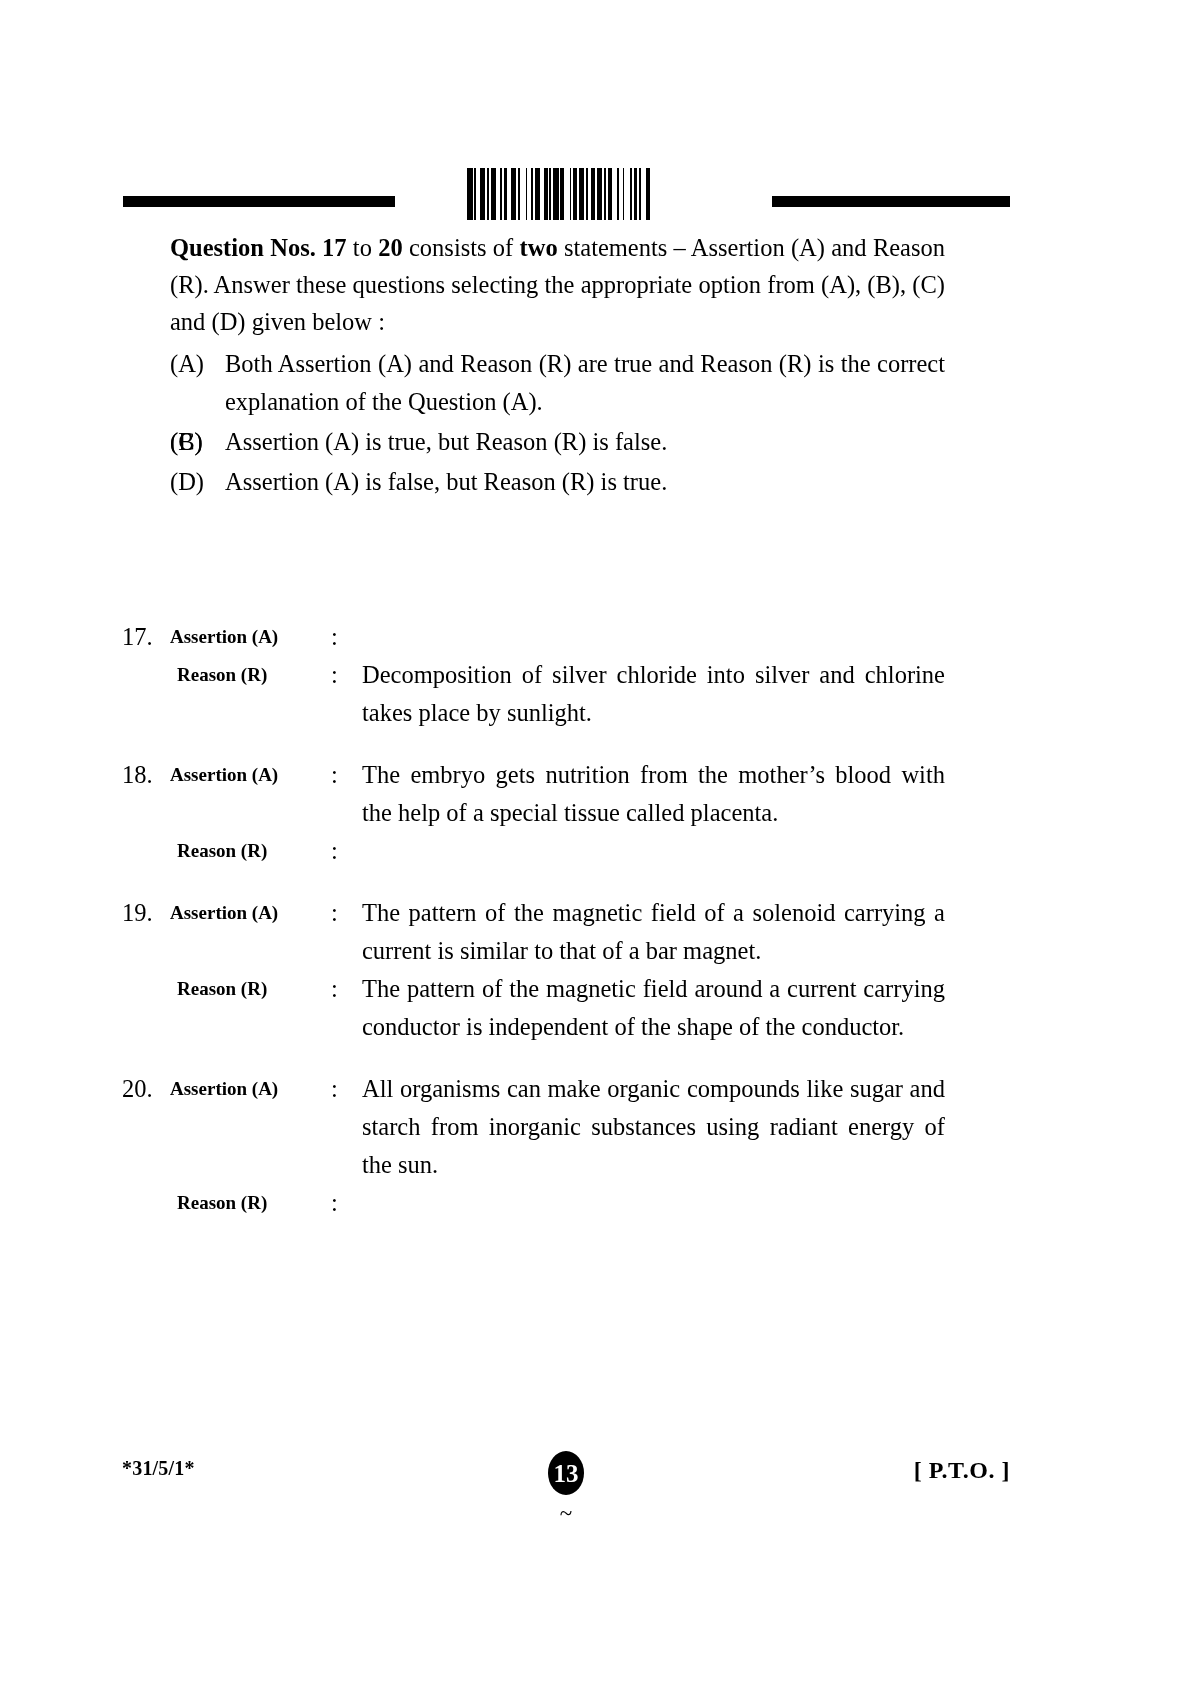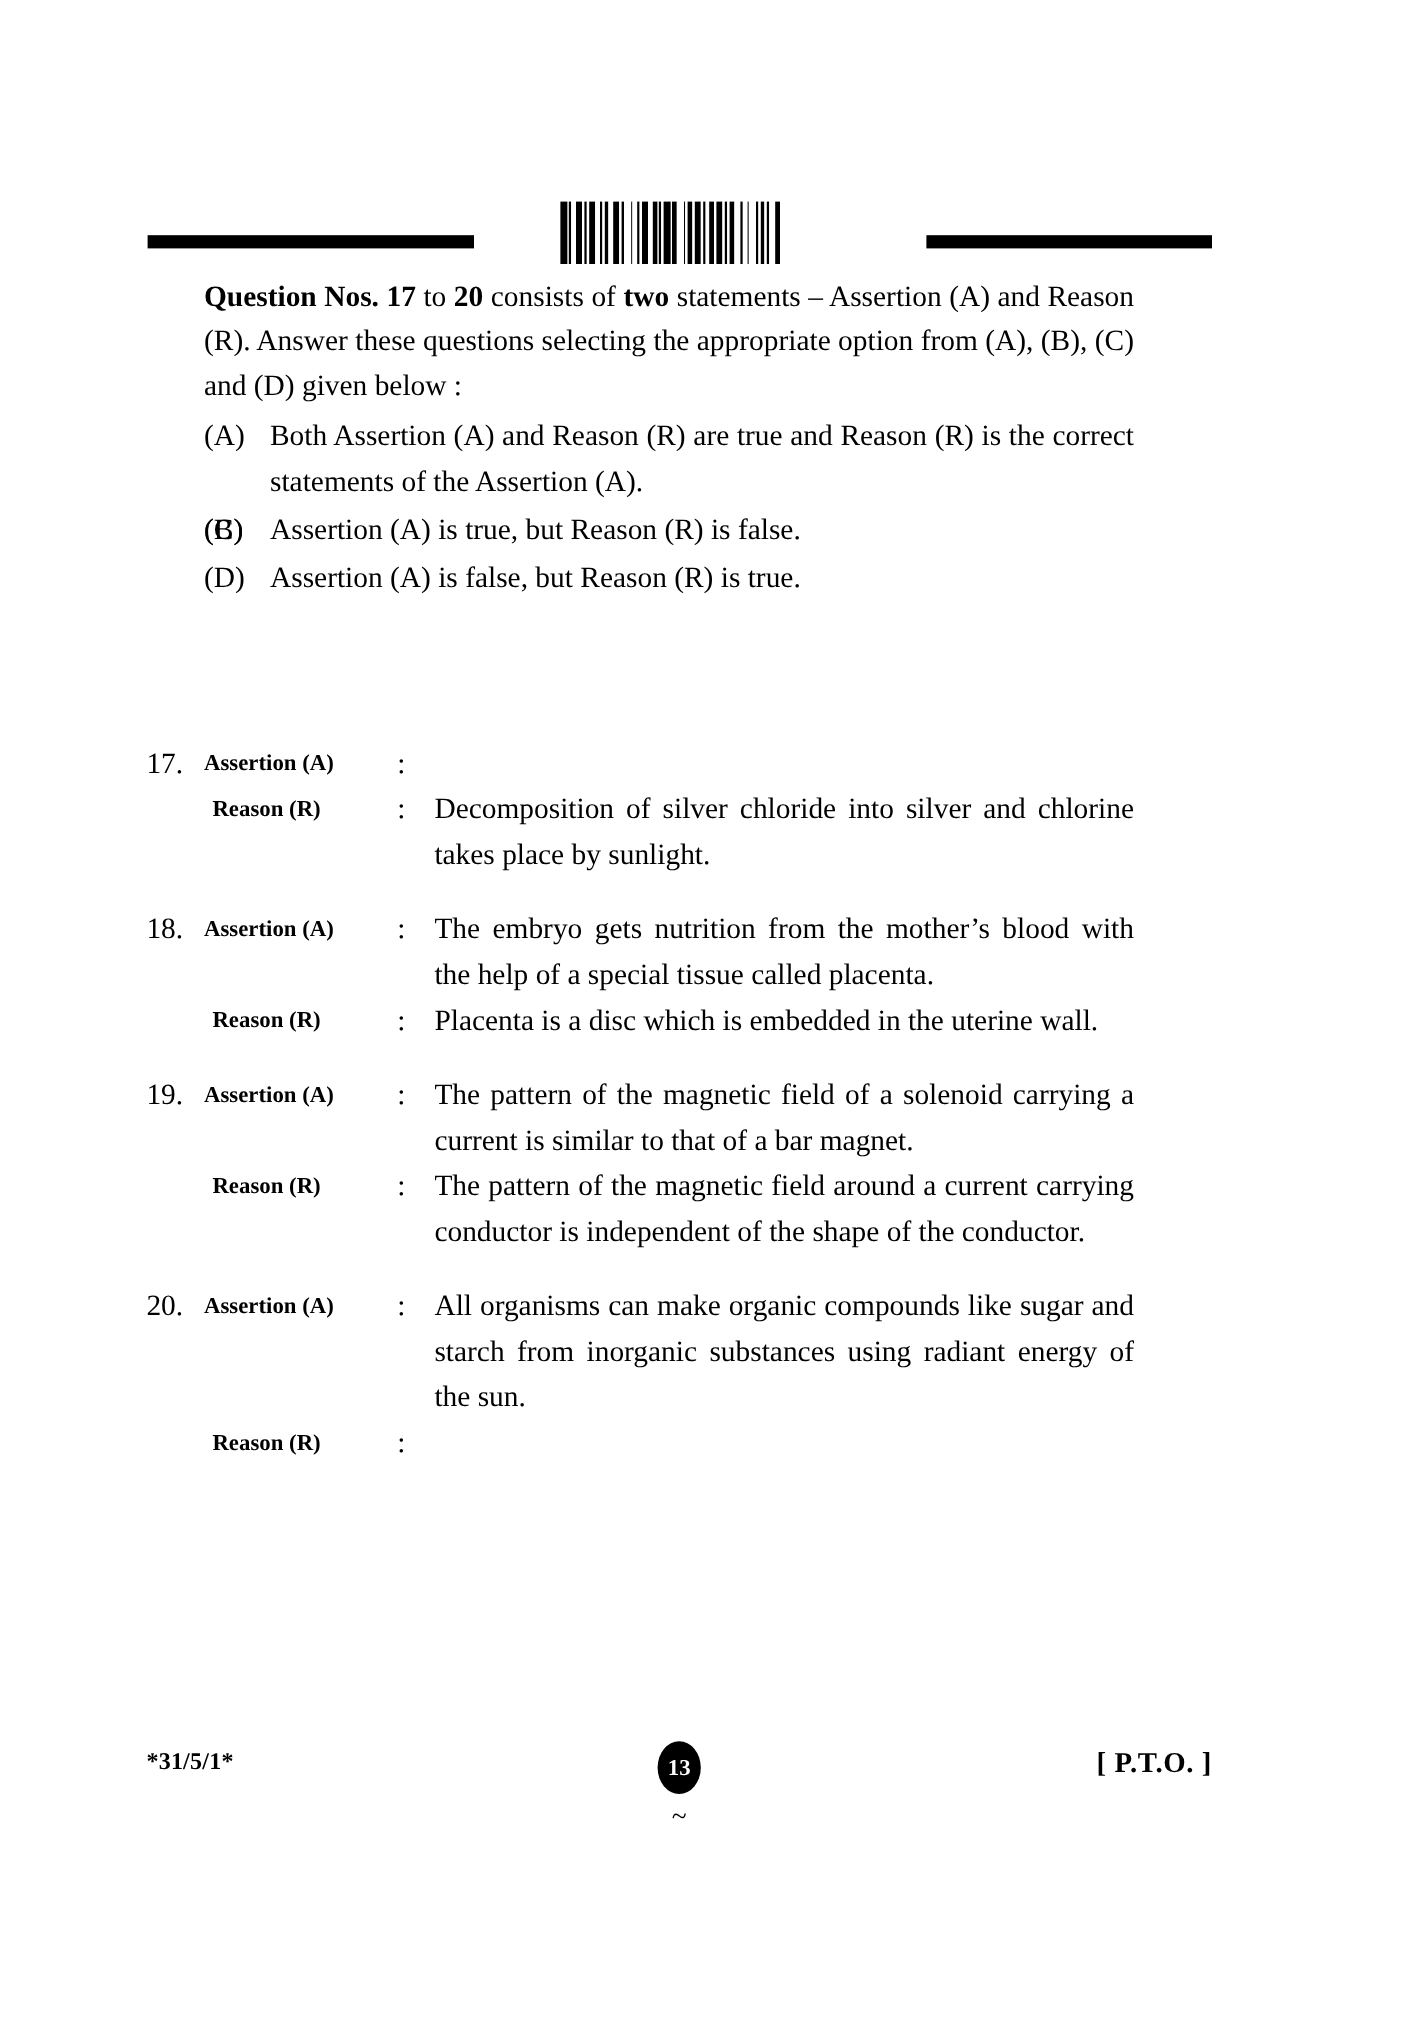--- a/index.html
+++ b/index.html
@@ -158,21 +158,21 @@
   .page-badge {
     position: absolute;
     left: 50%;
     transform: translateX(-50%);
     top: -6px;
     width: 36px;
     height: 44px;
     border-radius: 50%;
     background: #000;
     color: #fff;
-    font-size: 19px;
+    font-size: 25px;
     font-weight: bold;
     display: flex;
     align-items: center;
     justify-content: center;
     line-height: 1;
   }
   .tilde {
     position: absolute;
     left: 50%;
     transform: translateX(-50%);
@@ -260,21 +260,21 @@
         <i style="flex: 1 0 0px; background: rgb(255, 255, 255);"></i>
       </div>
     <div class="rule rule-right"></div>
   </div>
 
   <div class="intro">
     <b>Question Nos.</b><span> </span><b>17</b><span> to </span><b>20</b><span> consists of </span><b>two</b><span> statements – Assertion (A) and Reason (R). Answer these questions selecting the appropriate option from (A), (B), (C) and (D) given below :</span>
   </div>
 
   <div class="options" id="options">
-      <div class="opt"><span class="tag">(A)</span><span>Both Assertion (A) and Reason (R) are true and Reason (R) is the correct statements of the Assertion (A).</span></div>
+      <div class="opt"><span class="tag">(A)</span><span>Both Assertion (A) and Reason (R) are true and Reason (R) is the correct explanation of the Question (A).</span></div>
       <div class="opt"><span class="tag">(B)</span></div>
       <div class="opt single"><span class="tag">(C)</span><span>Assertion (A) is true, but Reason (R) is false.</span></div>
       <div class="opt single"><span class="tag">(D)</span><span>Assertion (A) is false, but Reason (R) is true.</span></div>
     </div>
 
   <div class="qlist" id="qlist">
       <div class="question">
         <div class="qrow">
           <span class="qnum">17.</span>
           <span class="qlabel">Assertion (A)</span>
@@ -289,21 +289,20 @@
       <div class="question">
         <div class="qrow">
           <span class="qnum">18.</span>
           <span class="qlabel">Assertion (A)</span>
           <span class="qcolon">:</span>
           <div class="qtext">The embryo gets nutrition from the mother’s blood with the help of a special tissue called placenta.</div>
         </div>
         <div class="qrow">
           <span class="qlabel indent">Reason (R)</span>
           <span class="qcolon">:</span>
-          <div class="qtext">Placenta is a disc which is embedded in the uterine wall.</div>
         </div>
       </div>
       <div class="question">
         <div class="qrow">
           <span class="qnum">19.</span>
           <span class="qlabel">Assertion (A)</span>
           <span class="qcolon">:</span>
           <div class="qtext">The pattern of the magnetic field of a solenoid carrying a current is similar to that of a bar magnet.</div>
         </div>
         <div class="qrow">

